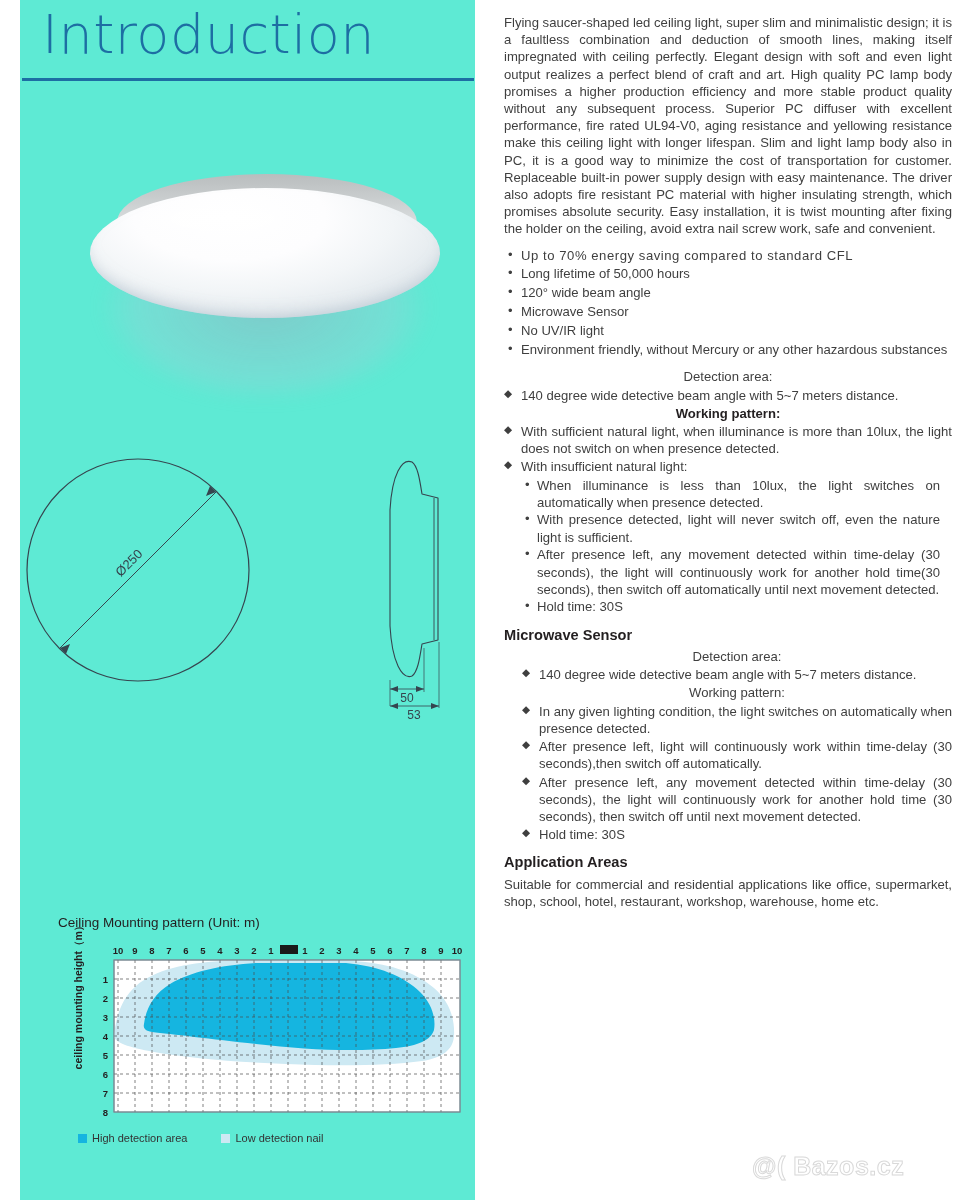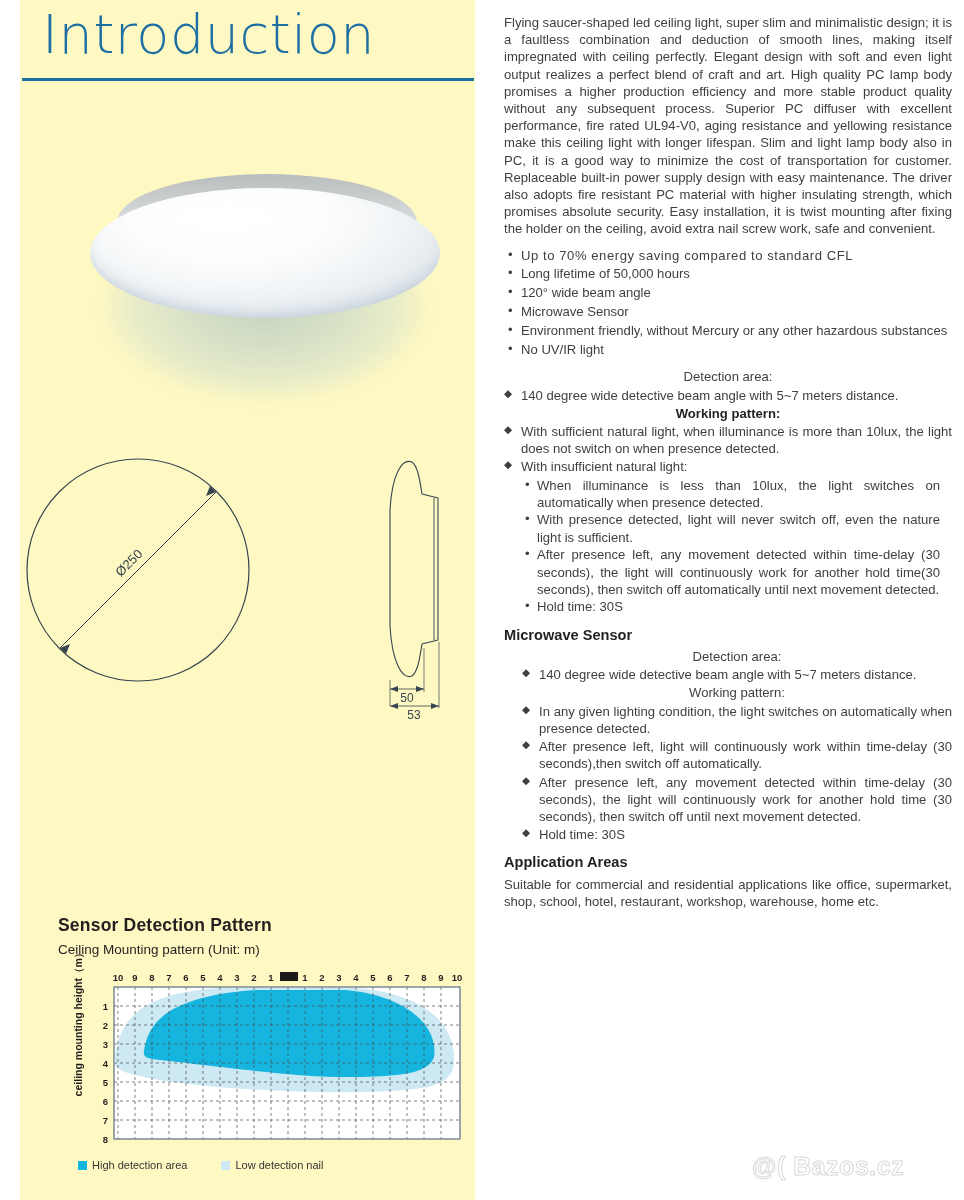--- a/index.html
+++ b/index.html
@@ -9,21 +9,21 @@
     font-family:"Liberation Sans", sans-serif;
     position:relative;
     overflow:hidden;
     color:#3a3a3a;
   }
   .page{position:absolute;inset:0;}
 
   
   .left-panel{
     position:absolute;left:20px;top:0;width:455px;height:1200px;
-    background:#fef9c3;
+    background:#5eead4;
   }
   .title-wrap{position:absolute;left:22px;top:4px;width:410px;}
   .title{
     font-size:54px;font-weight:300;letter-spacing:0.5px;
     color:#1d6ea3;line-height:1.15;margin:0;
     font-family:"DejaVu Sans", sans-serif;
     font-stretch:normal;
   }
   .title-rule{
     position:absolute;left:22px;top:78px;width:452px;height:3px;
@@ -167,21 +167,20 @@
 
           <line x1="370" y1="266" x2="419" y2="266" stroke="#36454f" stroke-width="0.8"></line>
           <polygon points="370,266 378,263 378,269" fill="#36454f"></polygon>
           <polygon points="419,266 411,263 411,269" fill="#36454f"></polygon>
           <text x="394" y="279" fill="#36454f" font-family="'Liberation Sans',sans-serif" font-size="12" text-anchor="middle">53</text>
         </g>
       </svg>
     </div>
 
     <div class="chart-block">
-      <div class="chart-title">Sensor Detection Pattern</div>
       <div class="chart-sub">Ceiling Mounting pattern (Unit: m)</div>
 
       <div class="chart-wrap">
         <div class="ylabel">ceiling mounting height（m）</div>
 
         <svg width="420" height="200" viewBox="0 0 420 200">
           <defs>
             <clipPath id="plotclip">
                 <rect x="58" y="24" width="346" height="152"></rect>
               </clipPath>
@@ -299,22 +298,22 @@
 
   <div class="right-col">
 
     <p class="para">Flying saucer-shaped led ceiling light, super slim and minimalistic design; it is a faultless combination and deduction of smooth lines, making itself impregnated with ceiling perfectly. Elegant design with soft and even light output realizes a perfect blend of craft and art. High quality PC lamp body promises a higher production efficiency and more stable product quality without any subsequent process. Superior PC diffuser with excellent performance, fire rated UL94-V0, aging resistance and yellowing resistance make this ceiling light with longer lifespan. Slim and light lamp body also in PC, it is a good way to minimize the cost of transportation for customer. Replaceable built-in power supply design with easy maintenance. The driver also adopts fire resistant PC material with higher insulating strength, which promises absolute security. Easy installation, it is twist mounting after fixing the holder on the ceiling, avoid extra nail screw work, safe and convenient.</p>
 
     <ul class="feat">
       <li class="feat-spread">Up to 70% energy saving compared to standard CFL</li>
       <li>Long lifetime of 50,000 hours</li>
       <li>120° wide beam angle</li>
       <li>Microwave Sensor</li>
+      <li>No UV/IR light</li>
       <li>Environment friendly, without Mercury or any other hazardous substances</li>
-      <li>No UV/IR light</li>
     </ul>
 
     <p class="lbl">Detection area:</p>
     <p class="dia">140 degree wide detective beam angle with 5~7 meters distance.</p>
     <p class="lbl lbl-b">Working pattern:</p>
     <p class="dia">With sufficient natural light, when illuminance is more than 10lux, the light does not switch on when presence detected.</p>
     <p class="dia">With insufficient natural light:</p>
     <ul class="sub">
       <li>When illuminance is less than 10lux, the light switches on automatically when presence detected.</li>
       <li>With presence detected, light will never switch off, even the nature light is sufficient.</li>

